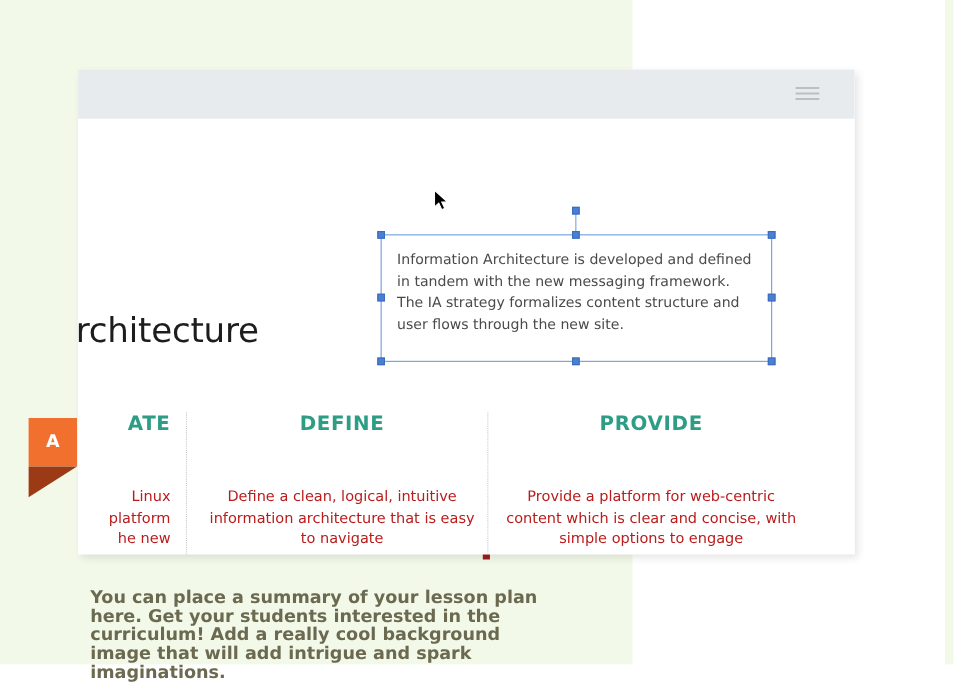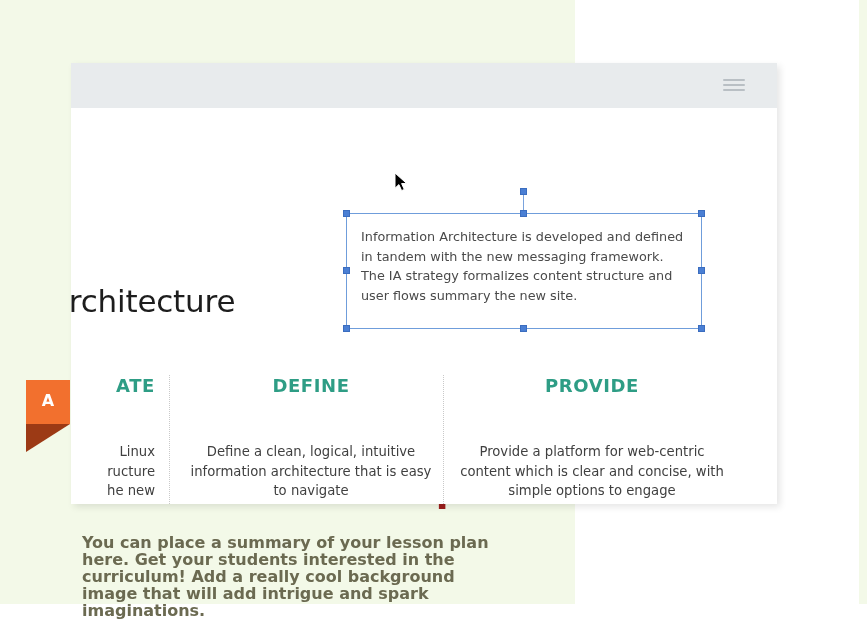--- a/index.html
+++ b/index.html
@@ -148,21 +148,21 @@
     font-size: 18px;
     letter-spacing: 0.6px;
     color: #2e9d85;
     white-space: nowrap;
   }
   .col-body {
     margin-top: 46px;
     font-family: "DejaVu Sans", sans-serif;
     font-size: 13.2px;
     line-height: 19.5px;
-    color: #404040;
+    color: #b91c1c;
   }
   #col-1 { left: 0px;   width: 169px; }
   #col-2 { left: 183px; width: 256px; }
   #col-3 { left: 457px; width: 270px; }
   #col-1 .col-heading { text-align: right; padding-right: 14px; }
   #col-1 .col-body    { text-align: right; padding-right: 14px; }
 
   .col-divider {
     position: absolute;
     top: 0;
@@ -300,41 +300,41 @@
 
     <div id="columns">
 
       <div class="col-divider" id="divider-1"></div>
       <div class="col-divider" id="divider-2"></div>
 
       <div class="col" id="col-1">
         <div class="col-heading">ATE</div>
         <div class="col-body">
           <div>Linux</div>
-          <div>ructure</div>
+          <div>platform</div>
           <div>he new</div>
         </div>
       </div>
 
       <div class="col" id="col-2">
         <div class="col-heading">DEFINE</div>
         <div class="col-body">Define a clean, logical, intuitive information architecture that is easy to navigate</div>
       </div>
 
       <div class="col" id="col-3">
         <div class="col-heading">PROVIDE</div>
         <div class="col-body">Provide a platform for web-centric content which is clear and concise, with simple options to engage</div>
       </div>
     </div>
 
     <div id="textbox-selection">
       <div id="rotate-stem"></div>
       <div id="rotate-handle"></div>
 
-      <div id="textbox-content">Information Architecture is developed and defined in tandem with the new messaging framework. The IA strategy formalizes content structure and user flows summary the new site.</div>
+      <div id="textbox-content">Information Architecture is developed and defined in tandem with the new messaging framework. The IA strategy formalizes content structure and user flows through the new site.</div>
 
       <div class="handle h-tl"></div>
       <div class="handle h-tc"></div>
       <div class="handle h-tr"></div>
       <div class="handle h-ml"></div>
       <div class="handle h-mr"></div>
       <div class="handle h-bl"></div>
       <div class="handle h-bc"></div>
       <div class="handle h-br"></div>
     </div>

